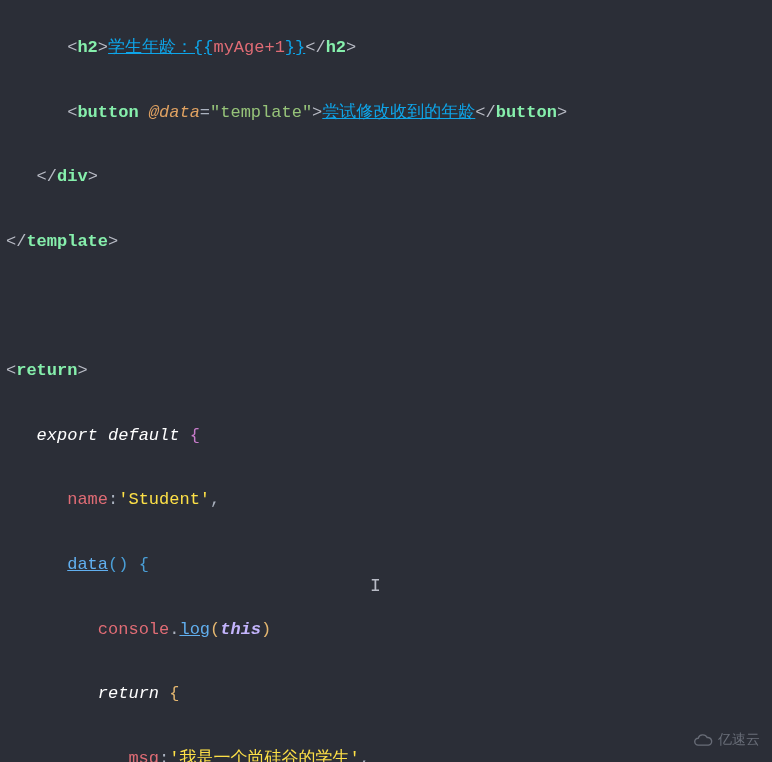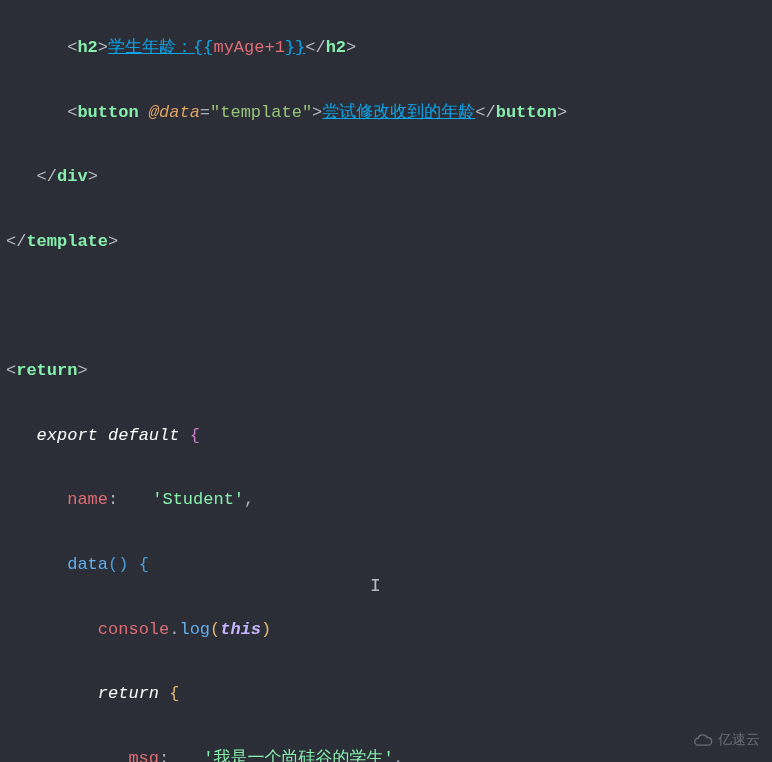--- a/index.html
+++ b/index.html
@@ -27,22 +27,22 @@
       display: block;
       padding-left: 6px;
     }
     .tag { color: #86efac; font-weight: bold; }
     .angle { color: #b8bbc5; }
     .attr-name { color: #dfa161; font-style: italic; }
     .attr-value { color: #96c379; }
     .keyword { color: #ffffff; font-style: italic; }
     .ident { color: #e06c75; font-family: Liberation Mono, monospace; }
     .property { color: #e06c75; text-align: center; }
-    .method { color: #61afef; }
-    .string { color: #86efac; margin-left: 34px; }
+    .method { color: #61afef; text-decoration: underline; }
+    .string { color: #fde047; }
     .punct { color: #abb2bf; }
     .this-kw { color: #c4b5fd; font-weight: bold; font-style: italic; }
     .plain { color: #0ea5e9; text-decoration: underline; }
     .brace1 { color: #c77bca; }
     .brace2 { color: #4a9ed6; }
     .brace3 { color: #e3b670; }
     .ibeam-cursor {
       position: absolute;
       left: 370px;
       top: 569px;

